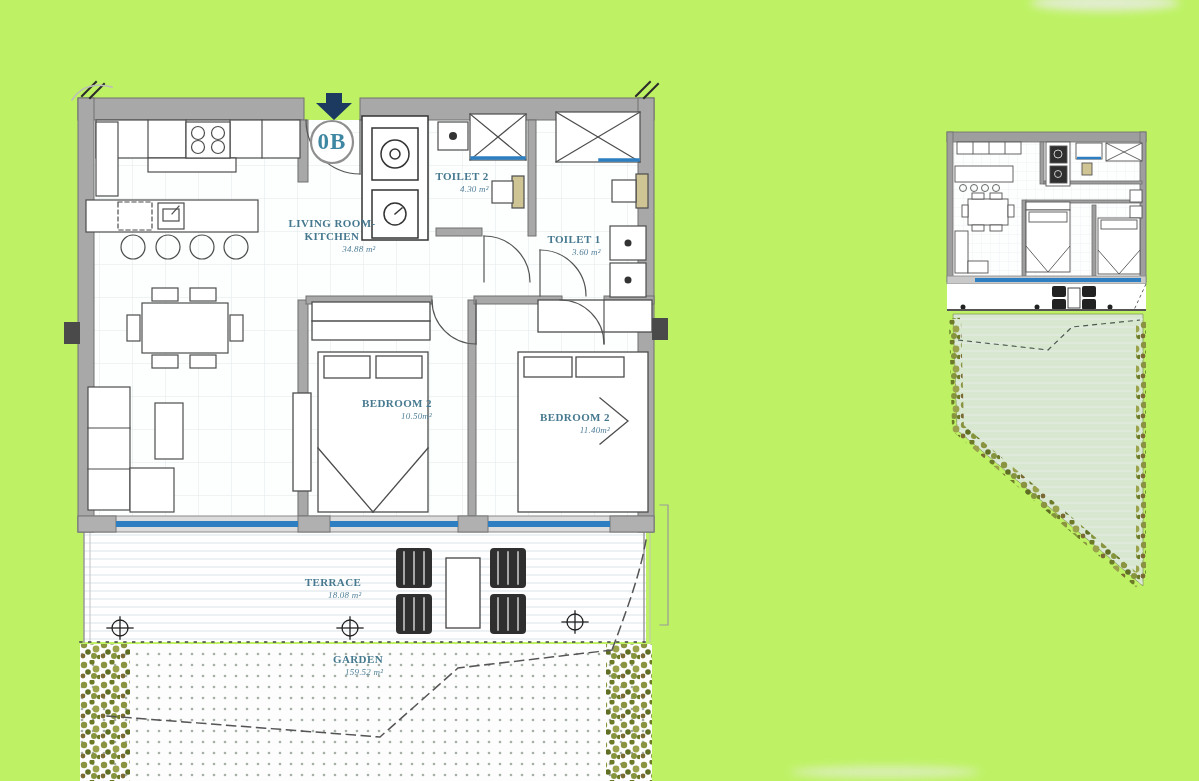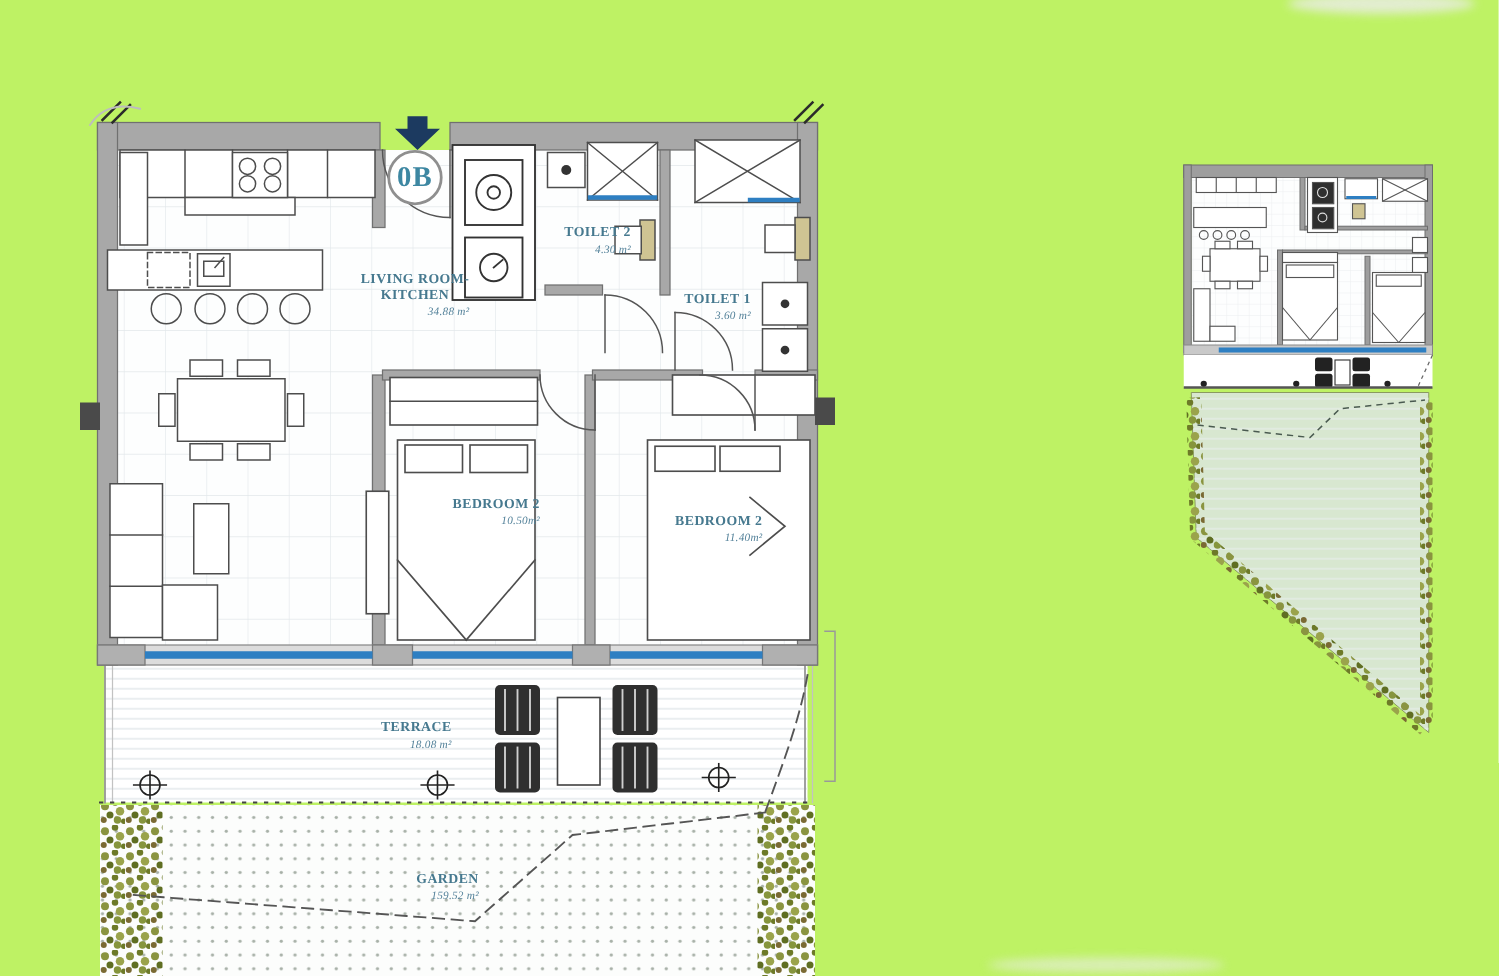--- a/index.html
+++ b/index.html
@@ -394,21 +394,21 @@
 </svg>
 
   <div class="unit-label">0B</div>
 
   <div class="lbl" style="left:310px;top:217px;padding-left:44px;">
     <span>LIVING ROOM-</span><br>
     <span>KITCHEN</span>
     <span class="area">34.88 m²</span>
   </div>
 
-  <div class="lbl" style="left:462px;top:180px;margin-left:16px;">
+  <div class="lbl" style="left:462px;top:170px;">
     <span>TOILET 2</span>
     <span class="area">4.30 m²</span>
   </div>
 
   <div class="lbl" style="left:574px;top:233px;">
     <span>TOILET 1</span>
     <span class="area">3.60 m²</span>
   </div>
 
   <div class="lbl" style="left:397px;top:397px;">
@@ -419,20 +419,20 @@
   <div class="lbl" style="left:575px;top:411px;">
     <span>BEDROOM 2</span>
     <span class="area">11.40m²</span>
   </div>
 
   <div class="lbl" style="left:333px;top:576px;">
     <span>TERRACE</span>
     <span class="area">18.08 m²</span>
   </div>
 
-  <div class="lbl" style="left:358px;top:653px;margin-top:44px;">
+  <div class="lbl" style="left:358px;top:653px;">
     <span>GARDEN</span>
     <span class="area">159.52 m²</span>
   </div>
 
   <div class="smudge" style="left:1030px;top:-5px;width:150px;height:16px;opacity:.8;"></div>
   <div class="smudge" style="left:790px;top:766px;width:190px;height:12px;opacity:.6;"></div>
 </div>
 
 </body></html>

